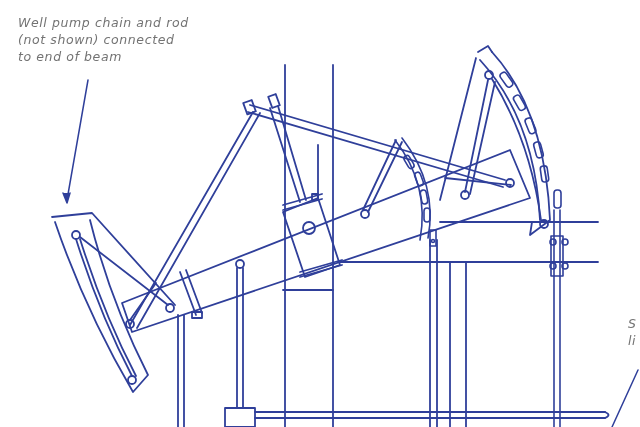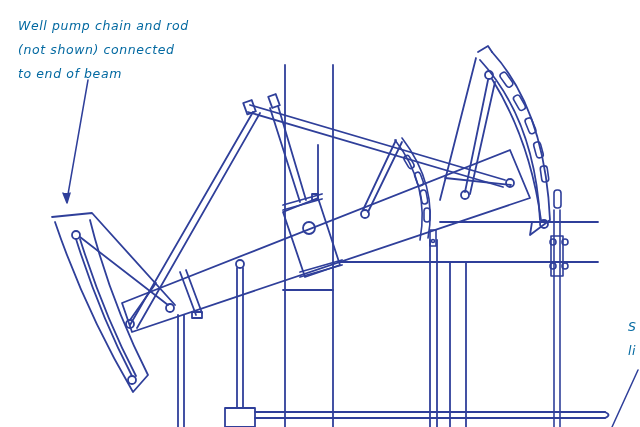--- a/index.html
+++ b/index.html
@@ -2,23 +2,23 @@
 <html><head>
 <meta charset="utf-8">
 <style>
   html, body { margin: 0; padding: 0; background: #ffffff; }
   body { width: 640px; height: 427px; overflow: hidden; position: relative; font-family: "DejaVu Sans", sans-serif; }
   #diagram { position: absolute; left: 0; top: 0; width: 640px; height: 427px; }
   .ann {
     position: absolute;
     font-family: "DejaVu Sans", sans-serif;
     font-style: italic;
-    color: #0369a1;
+    color: #737373;
     font-size: 12.5px;
-    line-height: 24px;
+    line-height: 17px;
     letter-spacing: 0.6px;
     white-space: pre;
   }
   #ann-left { left: 18px; top: 14px; }
   #ann-right { left: 628px; top: 315px; }
 </style>
 </head>
 <body>
 
 <svg id="diagram" viewBox="0 0 640 427" xmlns="http://www.w3.org/2000/svg">

